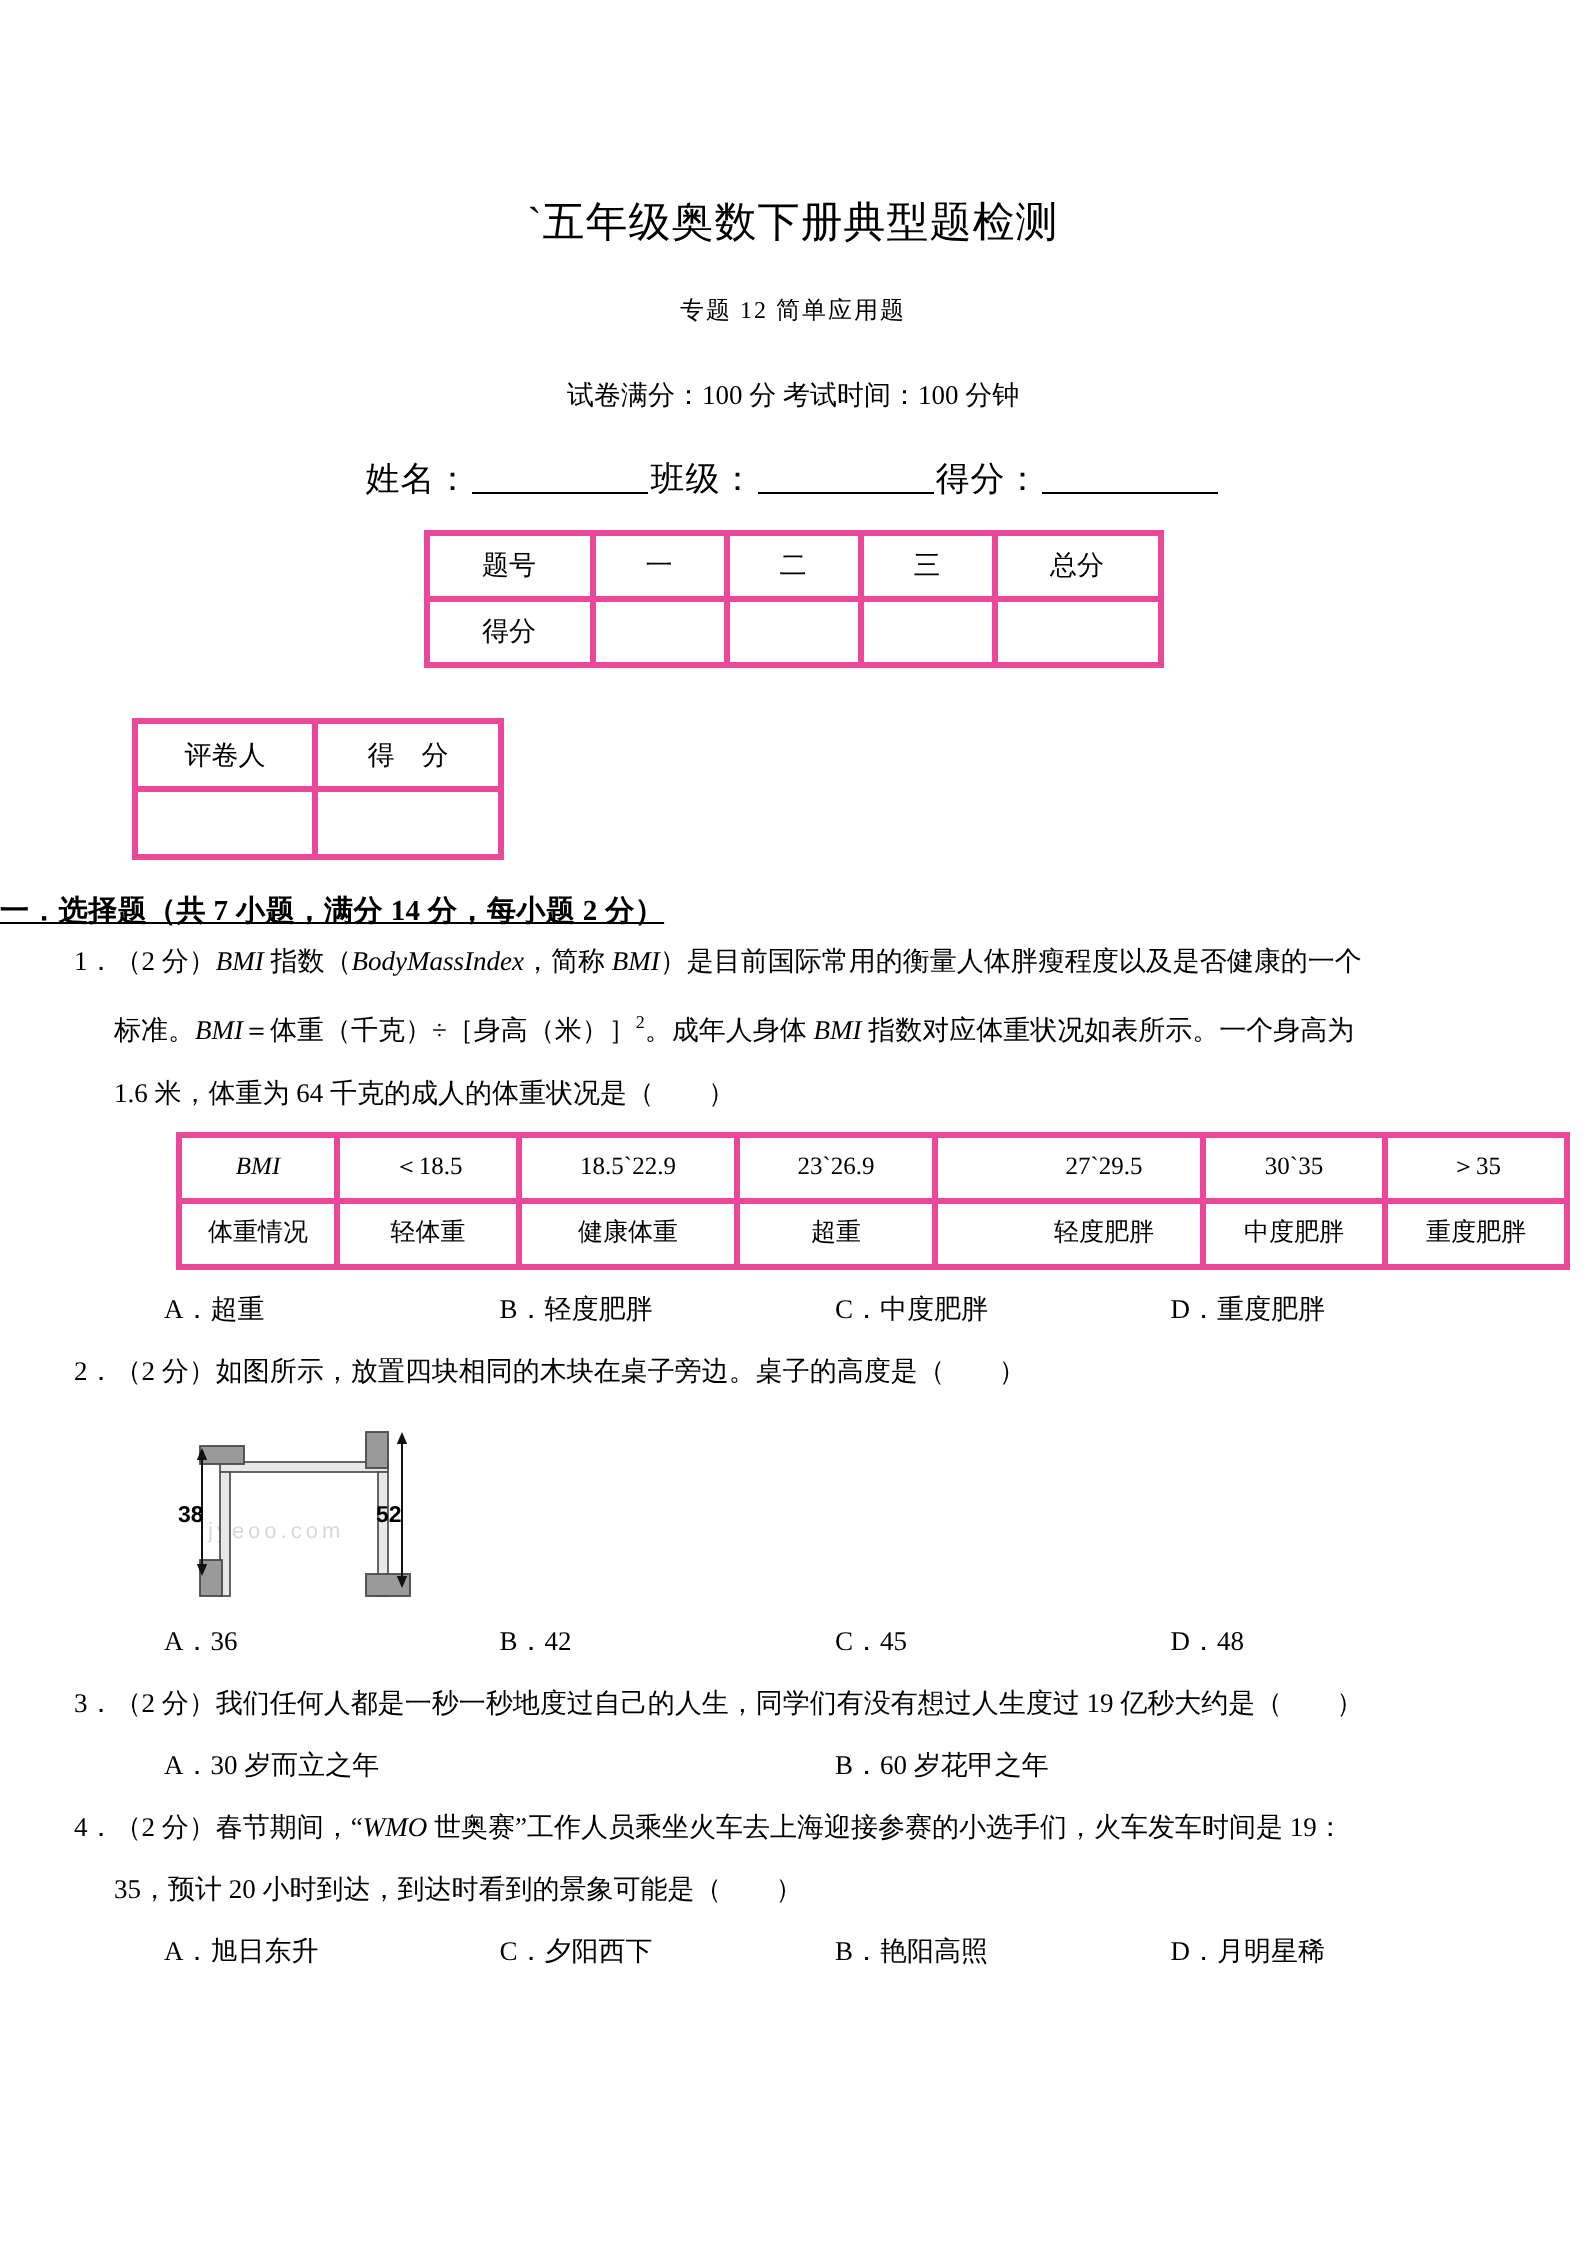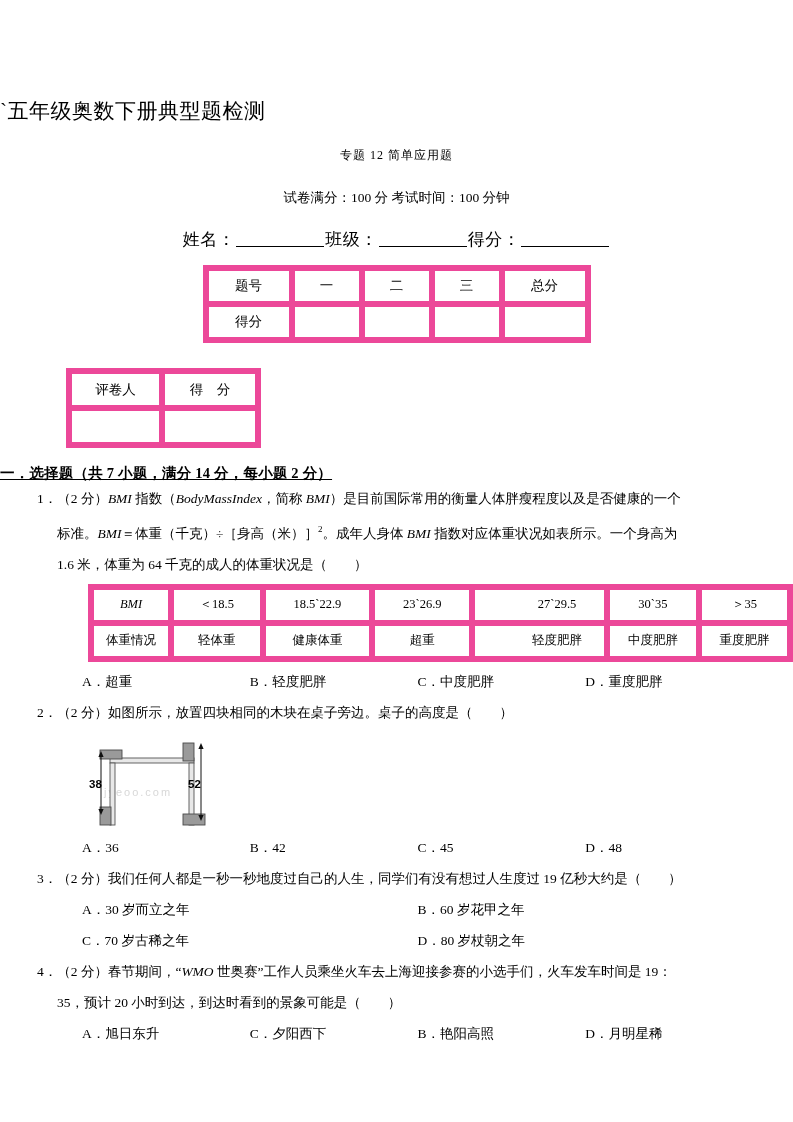--- a/index.html
+++ b/index.html
@@ -18,20 +18,21 @@
   .page {
     position: relative;
     width: 793px;
     height: 1122px;
     padding: 0;
     box-sizing: border-box;
   }
 
   
   .title-main {
+    text-align: center;
     font-size: 21px;
     line-height: 30px;
     margin-top: 96px;
     letter-spacing: 0.5px;
   }
   .title-sub {
     text-align: center;
     font-size: 12px;
     line-height: 30px;
     margin-top: 14px;
@@ -63,21 +64,21 @@
   
   .score-table-wrap {
     display: flex;
     justify-content: center;
     margin-top: 14px;
   }
   table.grid {
     border-collapse: collapse;
   }
   table.grid td {
-    border: 6px solid #ec4899;
+    border: 3px solid #ec4899;
     text-align: center;
     vertical-align: middle;
     font-size: 13.5px;
   }
   table.score-table td {
     height: 28px;
   }
   table.score-table td.c-label { width: 78px; }
   table.score-table td.c-num   { width: 62px; }
   table.score-table td.c-total { width: 78px; }
@@ -317,24 +318,20 @@
   <div class="q">
     <div class="q-body">
       <span>3</span>．<span>（2 分）</span><span>我们任何人都是一秒一秒地度过自己的人生，同学们有没有想过人生度过 19 亿秒大约是（　　）</span>
     </div>
   </div>
   <div class="opts two-col">
     <div class="row">
       <span>A．30 岁而立之年</span>
       <span>B．60 岁花甲之年</span>
     </div>
-    <div class="row">
-      <span>C．70 岁古稀之年</span>
-      <span>D．80 岁杖朝之年</span>
-    </div>
   </div>
 
   <div class="q">
     <div class="q-body">
       <span>4</span>．<span>（2 分）</span><span>春节期间，“</span><span class="ital">WMO</span><span> 世奥赛”工作人员乘坐火车去上海迎接参赛的小选手们，火车发车时间是 19：</span>
     </div>
     <div class="q-line2">35，预计 20 小时到达，到达时看到的景象可能是（　　）</div>
   </div>
   <div class="opts four">
     <span>A．旭日东升</span>

